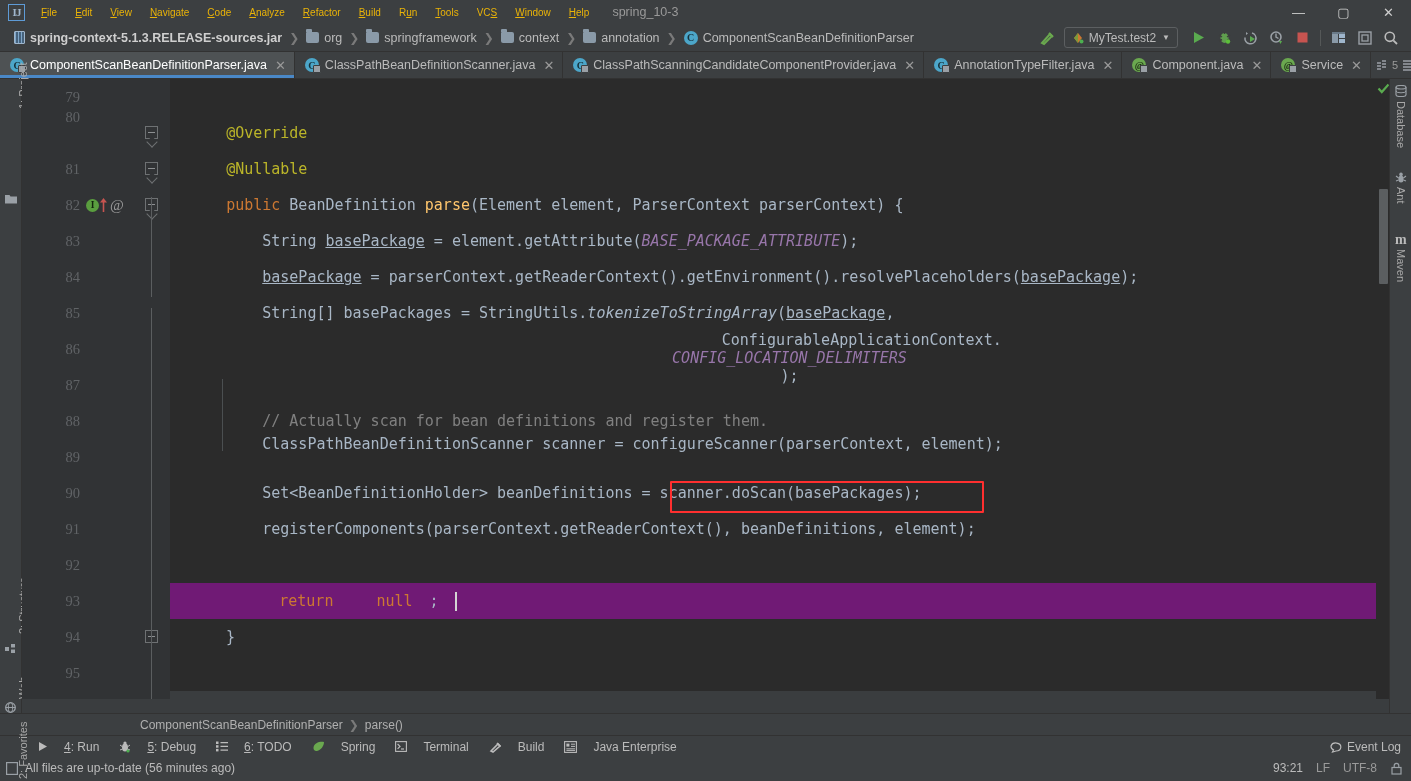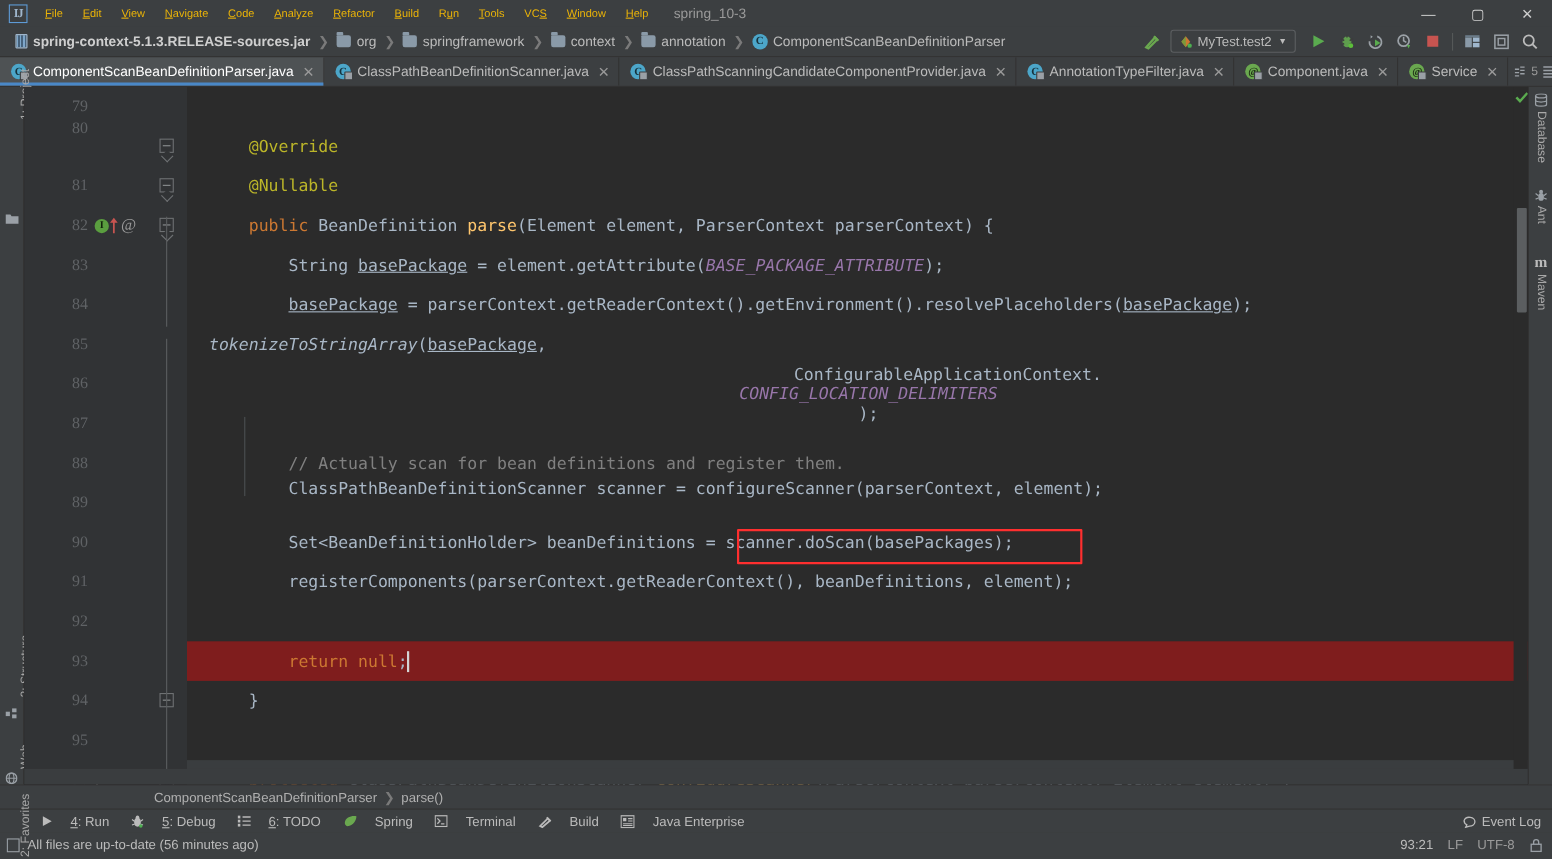--- a/index.html
+++ b/index.html
@@ -152,21 +152,21 @@
     background: #313335; border-right: 1px solid #6e7173; border-bottom: 1px solid #6e7173;
     transform: rotate(45deg);
   }
 
   .code-area { position: absolute; left: 148px; top: 0; right: 0; bottom: 0; }
   .code-line {
     position: absolute; left: 0; right: 0; height: 36px; display: flex; align-items: center;
     font-family: "DejaVu Sans Mono", monospace; font-size: 15px; white-space: pre;
     color: #a9b7c6; padding-left: 20px;
   }
-  .code-line.caret-line { background: #7f1d1d; }
+  .code-line.caret-line { background: #701a75; gap: 17px; }
   .indent-guide {
     position: absolute; width: 1px; background: #4b4f51;
   }
   .hl-box {
     position: absolute; border: 2px solid #ff2f2f; pointer-events: none; border-radius: 1px;
   }
   .caret {
     display: inline-block; width: 2px; height: 19px; background: #d4d4d4;
     vertical-align: middle; margin-left: -1px;
   }
@@ -540,21 +540,21 @@
       </div>
 
       <div class="code-area">
         <div id="code-lines">
             <div class="code-line" style="top: 0px;"></div>
             <div class="code-line" style="top: 36px;"><span>    </span><span class="ann2">@Override</span></div>
             <div class="code-line" style="top: 72px;"><span>    </span><span class="ann2">@Nullable</span></div>
             <div class="code-line" style="top: 108px;"><span>    </span><span class="kw">public</span><span> BeanDefinition </span><span class="mth">parse</span><span>(Element element, ParserContext parserContext) {</span></div>
             <div class="code-line" style="top: 144px;"><span>        String </span><span class="und">basePackage</span><span> = element.getAttribute(</span><span class="fld">BASE_PACKAGE_ATTRIBUTE</span><span>);</span></div>
             <div class="code-line" style="top: 180px;"><span>        </span><span class="und">basePackage</span><span> = parserContext.getReaderContext().getEnvironment().resolvePlaceholders(</span><span class="und">basePackage</span><span>);</span></div>
-            <div class="code-line" style="top: 216px;"><span class="stat">tokenizeToStringArray</span><span>(</span><span class="und">basePackage</span><span>,</span></div>
+            <div class="code-line" style="top: 216px;"><span>        String[] basePackages = StringUtils.</span><span class="stat">tokenizeToStringArray</span><span>(</span><span class="und">basePackage</span><span>,</span></div>
             <div class="code-line" style="top: 252px; flex-direction: column;"><span>                ConfigurableApplicationContext.</span><span class="fld">CONFIG_LOCATION_DELIMITERS</span><span>);</span></div>
             <div class="code-line" style="top: 288px;"></div>
             <div class="code-line" style="top: 324px;"><span class="cmt">        // Actually scan for bean definitions and register them.</span></div>
             <div class="code-line" style="top: 347px;"><span>        ClassPathBeanDefinitionScanner scanner = configureScanner(parserContext, element);</span></div>
             <div class="code-line" style="top: 396px;"><span>        Set&lt;BeanDefinitionHolder&gt; beanDefinitions = scanner.doScan(basePackages);</span></div>
             <div class="code-line" style="top: 432px;"><span>        registerComponents(parserContext.getReaderContext(), beanDefinitions, element);</span></div>
             <div class="code-line" style="top: 468px;"></div>
             <div class="code-line caret-line" style="top: 504px;"><span>        </span><span class="kw">return</span><span> </span><span class="kw">null</span><span>;</span><span class="caret"></span></div>
             <div class="code-line" style="top: 540px;"><span>    }</span></div>
             <div class="code-line" style="top: 576px;"></div>

